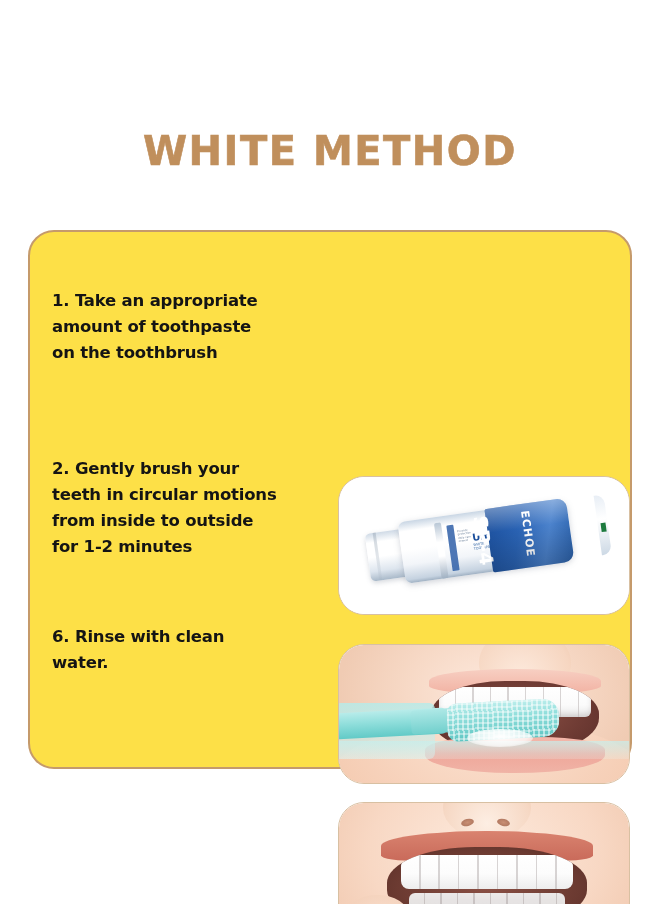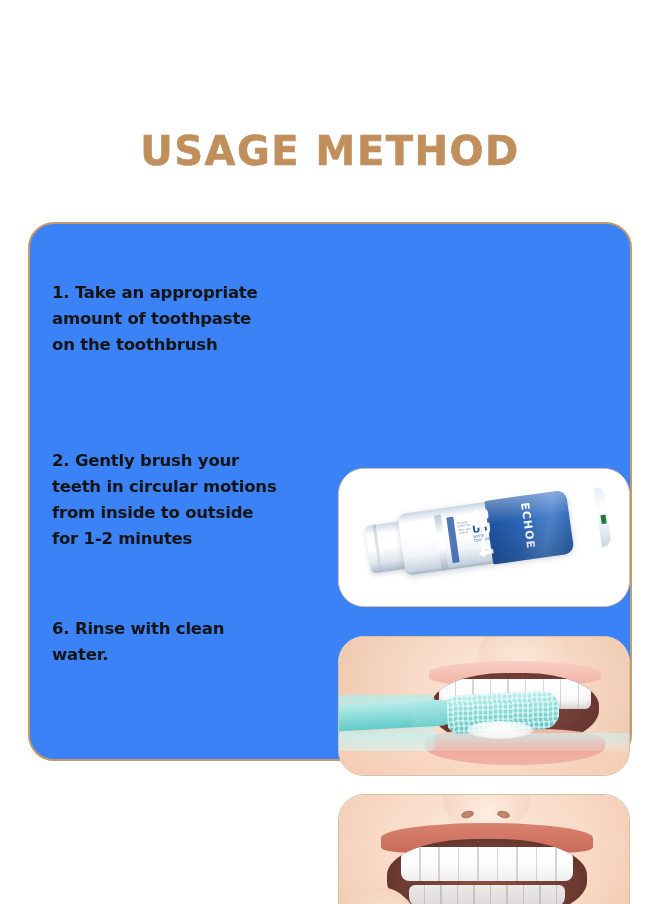--- a/index.html
+++ b/index.html
@@ -27,27 +27,27 @@
     letter-spacing: 1.5px;
     color: #c08f5c;
     font-family: "DejaVu Sans", sans-serif;
     -webkit-text-stroke: 0.6px #c08f5c;
   }
 
   
   .frame {
     position: absolute;
     left: 28px;
-    top: 222px;
+    top: 230px;
     width: 604px;
     height: 539px;
     border: 2.5px solid #c59a6b;
     border-radius: 26px;
     box-sizing: border-box;
-    background: #3b82f6;
+    background: #fde047;
   }
 
   
   .step {
     position: absolute;
     left: 0;
     width: 100%;
   }
   .step-text {
     position: absolute;
@@ -344,21 +344,21 @@
   }
   .hand3r{
     position:absolute; right:-10px; top:106px; width:84px; height:90px;
     background: radial-gradient(ellipse at 40% 40%, #fbe2d2 0%, #f2cdb5 70%, #e7bb9f 100%);
     border-radius: 46% 50% 50% 40%;
   }
 </style>
 </head>
 <body>
 
-<div class="title">USAGE METHOD</div>
+<div class="title">WHITE METHOD</div>
 
 <div class="frame">
 
   <div class="step">
     <div class="step-text" style="left:22px; top:56px; width:250px;">  1. Take an appropriate
 amount of toothpaste
 on the toothbrush</div>
   </div>
 
   <div class="panel p1">

